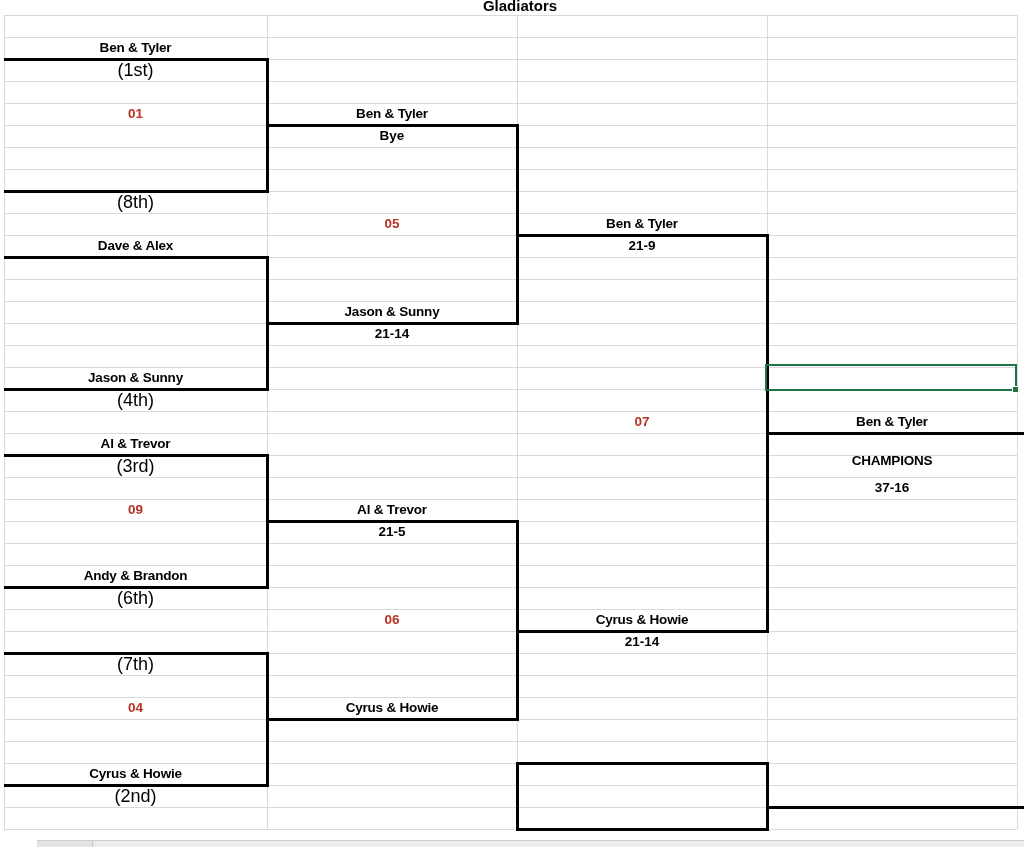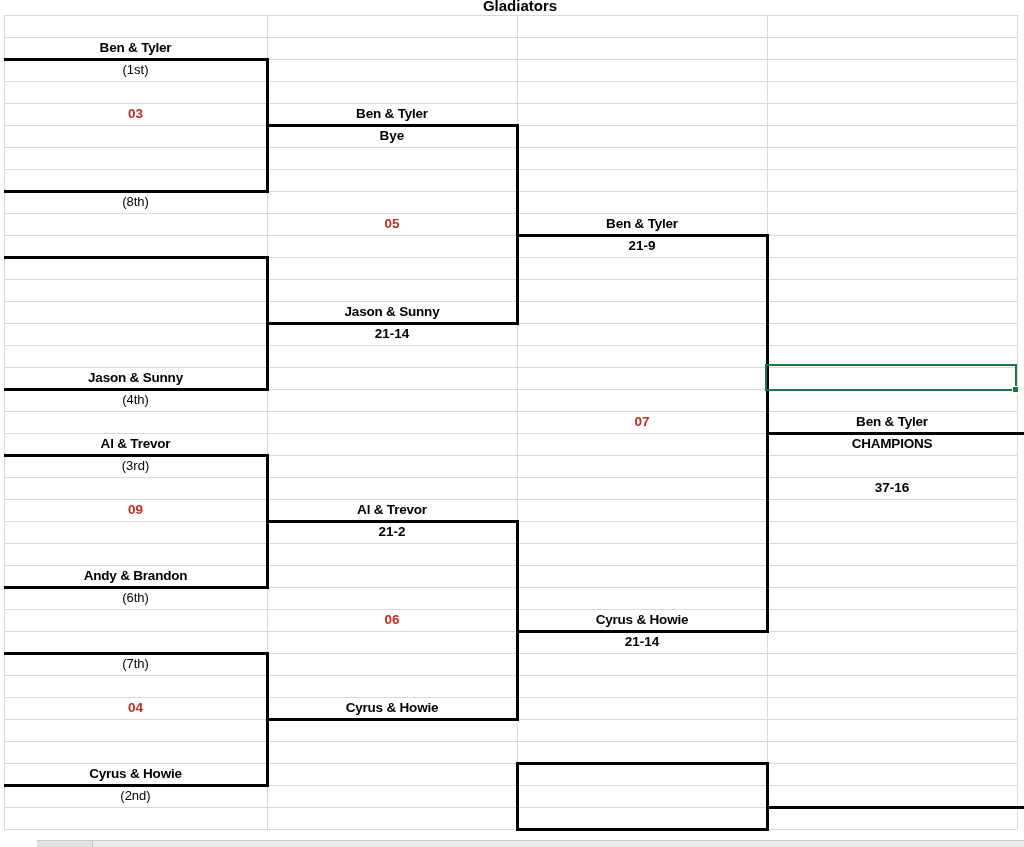--- a/index.html
+++ b/index.html
@@ -14,21 +14,21 @@
   .bline-v { position:absolute; width:3px; background:#000; }
 
   .cell { position:absolute; height:22px; line-height:22px; text-align:center;
           color:#000; white-space:nowrap; }
   .c1 { left:4px;   width:263px; }
   .c2 { left:267px; width:250px; }
   .c3 { left:517px; width:250px; }
   .c4 { left:767px; width:250px; }
   .team  { font-weight:bold; font-size:13.5px; letter-spacing:-0.2px; }
   .score { font-weight:bold; font-size:13.5px; }
-  .seed  { font-weight:normal; font-size:13px; }
+  .seed  { font-weight:normal; font-size:18px; }
   .mnum  { font-weight:bold; font-size:13.5px; color:#b93025; }
 
   .title { position:absolute; left:420px; top:-3px; width:200px; height:18px;
            line-height:18px; text-align:center; font-weight:bold; font-size:15px; color:#000; }
 
   #selection { position:absolute; left:765px; top:364px; width:252px; height:27px;
                border:2px solid #217346; background:transparent; }
   #fill-handle { position:absolute; right:-4px; bottom:-4px; width:7px; height:7px;
                  background:#217346; border:1px solid #ffffff; }
 
@@ -85,23 +85,24 @@
       <div class="gridline-v" style="left: 267px; top: 15px; height: 814px;"></div>
       <div class="gridline-v" style="left: 517px; top: 15px; height: 814px;"></div>
       <div class="gridline-v" style="left: 767px; top: 15px; height: 814px;"></div>
       <div class="gridline-v" style="left: 1017px; top: 15px; height: 814px;"></div>
     </div>
 
   <div class="title">Gladiators</div>
 
   <div class="cell c1 team" style="top:37px">Ben &amp; Tyler</div>
   <div class="cell c1 seed" style="top:59px">(1st)</div>
-  <div class="cell c1 mnum" style="top:103px">03</div>
+  <div class="cell c1 mnum" style="top:103px">01</div>
   <div class="cell c1 seed" style="top:191px">(8th)</div>
 
+  <div class="cell c1 team" style="top:235px">Dave &amp; Alex</div>
   <div class="cell c1 team" style="top:367px">Jason &amp; Sunny</div>
   <div class="cell c1 seed" style="top:389px">(4th)</div>
 
   <div class="cell c1 team" style="top:433px">Al &amp; Trevor</div>
   <div class="cell c1 seed" style="top:455px">(3rd)</div>
   <div class="cell c1 mnum" style="top:499px">09</div>
   <div class="cell c1 team" style="top:565px">Andy &amp; Brandon</div>
   <div class="cell c1 seed" style="top:587px">(6th)</div>
 
   <div class="cell c1 seed" style="top:653px">(7th)</div>
@@ -109,32 +110,32 @@
   <div class="cell c1 team" style="top:763px">Cyrus &amp; Howie</div>
   <div class="cell c1 seed" style="top:785px">(2nd)</div>
 
   <div class="cell c2 team" style="top:103px">Ben &amp; Tyler</div>
   <div class="cell c2 score" style="top:125px">Bye</div>
   <div class="cell c2 mnum" style="top:213px">05</div>
   <div class="cell c2 team" style="top:301px">Jason &amp; Sunny</div>
   <div class="cell c2 score" style="top:323px">21-14</div>
 
   <div class="cell c2 team" style="top:499px">Al &amp; Trevor</div>
-  <div class="cell c2 score" style="top:521px">21-2</div>
+  <div class="cell c2 score" style="top:521px">21-5</div>
   <div class="cell c2 mnum" style="top:609px">06</div>
   <div class="cell c2 team" style="top:697px">Cyrus &amp; Howie</div>
 
   <div class="cell c3 team" style="top:213px">Ben &amp; Tyler</div>
   <div class="cell c3 score" style="top:235px">21-9</div>
   <div class="cell c3 mnum" style="top:411px">07</div>
   <div class="cell c3 team" style="top:609px">Cyrus &amp; Howie</div>
   <div class="cell c3 score" style="top:631px">21-14</div>
 
   <div class="cell c4 team" style="top:411px">Ben &amp; Tyler</div>
-  <div class="cell c4 team" style="top:433px">CHAMPIONS</div>
+  <div class="cell c4 team" style="top:450px">CHAMPIONS</div>
   <div class="cell c4 score" style="top:477px">37-16</div>
 
   <div class="bline-h" style="left:4px;top:58px;width:263px"></div>
   <div class="bline-h" style="left:4px;top:190px;width:263px"></div>
   <div class="bline-h" style="left:4px;top:256px;width:263px"></div>
   <div class="bline-h" style="left:4px;top:388px;width:263px"></div>
   <div class="bline-h" style="left:4px;top:454px;width:263px"></div>
   <div class="bline-h" style="left:4px;top:586px;width:263px"></div>
   <div class="bline-h" style="left:4px;top:652px;width:263px"></div>
   <div class="bline-h" style="left:4px;top:784px;width:263px"></div>

